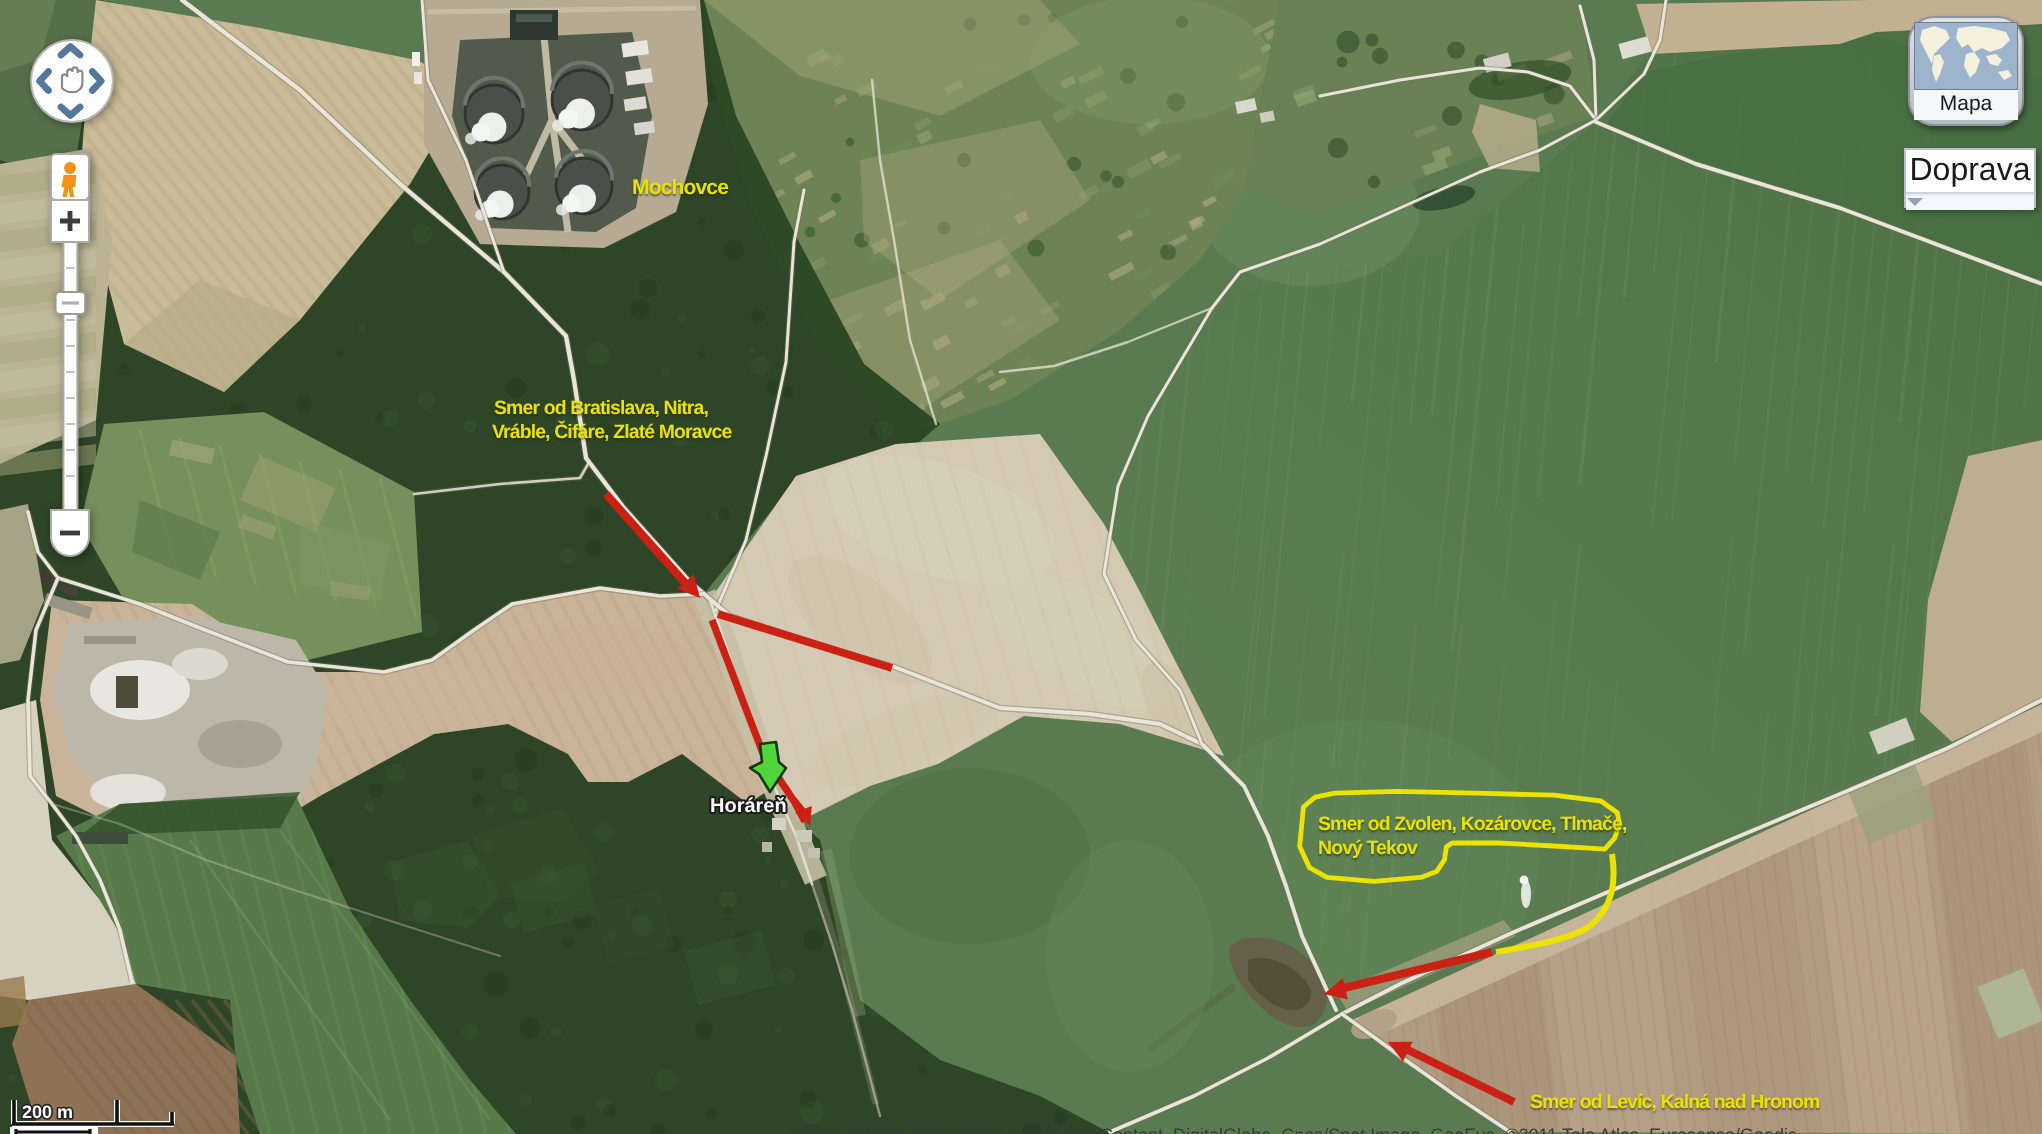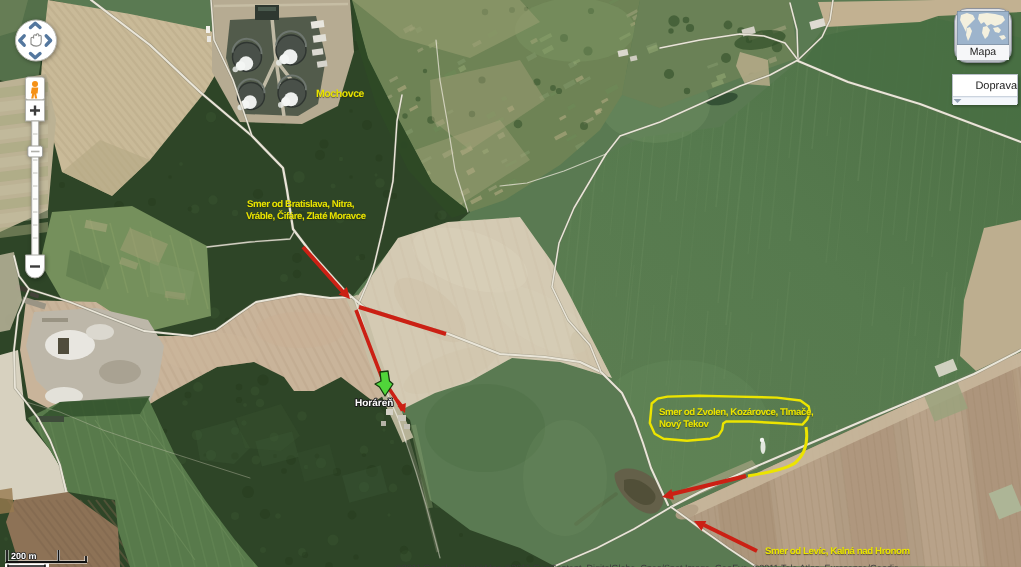--- a/index.html
+++ b/index.html
@@ -3,21 +3,21 @@
 html,body{margin:0;padding:0;}
 *{-webkit-font-smoothing:antialiased;text-rendering:geometricPrecision;}
 #wrap{position:relative;width:1021px;height:567px;overflow:hidden;font-family:"Liberation Sans",sans-serif;}
 #wrap svg{display:block;}
 #base{position:absolute;left:0;top:0;}
 #nav{position:absolute;left:0;top:0;filter:drop-shadow(1px 1px 2px rgba(0,0,0,0.35));}
 #mapa{position:absolute;left:954px;top:8px;width:58px;height:55px;background:linear-gradient(#dfe2e8,#b6bac2);border:1px solid #8e929a;border-radius:13px;padding:2px;box-sizing:border-box;box-shadow:1px 2px 3px rgba(0,0,0,0.4);}
 #mapa-thumb{width:52px;height:34px;}
 #mapa-label{width:52px;height:15px;background:#f6f7f9;text-align:center;font-size:10.5px;line-height:15px;color:#1a1a1a;}
 #doprava{position:absolute;left:952px;top:74px;width:66px;height:30px;background:#ffffff;border:1px solid #b9bfc9;box-sizing:border-box;box-shadow:1px 2px 3px rgba(0,0,0,0.35);}
-#dop-label{height:21px;text-align:right;font-size:11px;line-height:22px;color:#1a1a1a;border-bottom:1px solid #ccd4de;}
+#dop-label{height:21px;text-align:center;font-size:16px;line-height:22px;color:#1a1a1a;border-bottom:1px solid #ccd4de;}
 #dop-foot{height:7px;text-align:center;background:#f4f7fb;border-top:1px solid #e6ecf4;}
 #dop-foot svg{vertical-align:top;margin-top:1px;}
 </style></head>
 <body>
 <div id="wrap">
     <div id="base">
       <svg width="1021" height="567" viewBox="0 0 1021 567" xmlns="http://www.w3.org/2000/svg">
         <defs>
           <linearGradient id="gBig" x1="0" y1="1" x2="0.9" y2="0">
             <stop offset="0" stop-color="#5d7e52"></stop>

